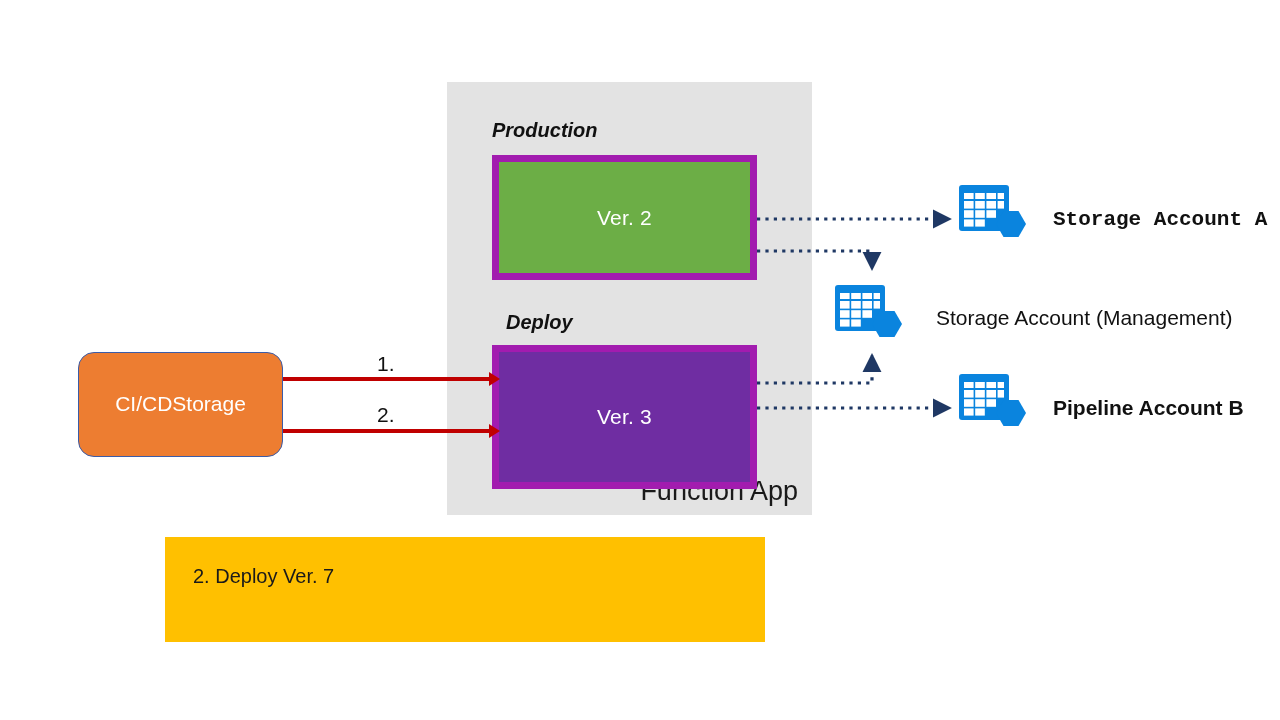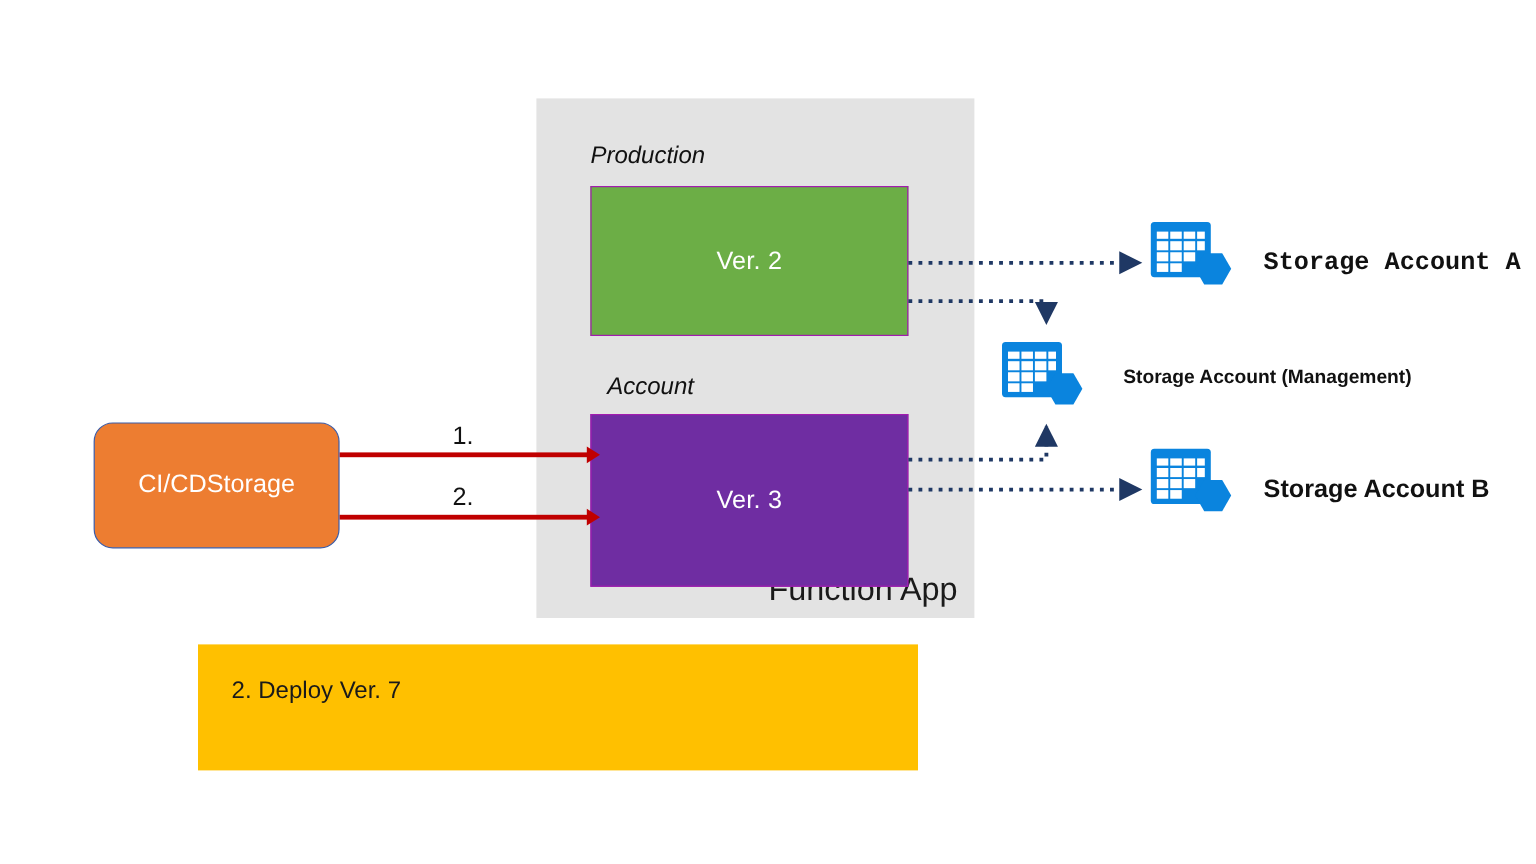--- a/index.html
+++ b/index.html
@@ -35,32 +35,32 @@
     bottom: 8px;
     font-size: 27px;
     color: #1a1a1a;
     white-space: nowrap;
   }
 
   
   .slot-title {
     position: absolute;
     font-size: 20px;
-    font-weight: normal;
+    font-weight: bold;
     font-style: italic;
     color: #111111;
     white-space: nowrap;
   }
   #title-production { left: 492px; top: 119px; }
   #title-staging    { left: 506px; top: 311px; }
 
   
   .ver-box {
     position: absolute;
-    border: 1px solid #a21caf;
+    border: 7px solid #a21caf;
     box-sizing: border-box;
     display: flex;
     align-items: center;
     justify-content: center;
     color: #ffffff;
     font-size: 21px;
     letter-spacing: .2px;
   }
   #box-prod {
     left: 492px; top: 155px;
@@ -147,42 +147,41 @@
     position: absolute;
     width: 72px;
     height: 72px;
   }
   #icon-a    { left: 957px; top: 183px; }
   #icon-mgmt { left: 833px; top: 283px; }
   #icon-b    { left: 957px; top: 372px; }
 
   .storage-label {
     position: absolute;
-    font-size: 16px;
+    font-size: 21px;
     color: #111111;
     white-space: nowrap;
-    font-weight: bold;
   }
   .storage-label.bold { font-weight: bold; font-size: 21px; }
   #label-a    { left: 1053px; top: 208px; font-family: Liberation Mono, monospace; }
   #label-mgmt { left: 936px;  top: 306px; }
   #label-b    { left: 1053px; top: 396px; }
 </style>
 </head>
 <body>
 
 <div id="canvas">
 
   <div class="fn-app">
     <div class="fn-app-label">Function App</div>
   </div>
 
   <div class="slot-title" id="title-production">Production</div>
 
-  <div class="slot-title" id="title-staging">Account</div>
+  <div class="slot-title" id="title-staging">Deploy</div>
 
   <div class="ver-box" id="box-prod">Ver. 2</div>
 
   <div class="ver-box" id="box-stage">Ver. 3</div>
 
   <div class="pipeline">
     <span>CI/CD</span>
     <span>Storage</span>
   </div>
 
@@ -264,19 +263,19 @@
       <rect x="29.4" y="18" width="9.6" height="7.6"></rect>
       <rect x="40.6" y="18" width="6.4" height="7.6"></rect>
       <rect x="7" y="27.2" width="9.6" height="7.6"></rect>
       <rect x="18.2" y="27.2" width="9.6" height="7.6"></rect>
       <rect x="29.4" y="27.2" width="9.6" height="7.6"></rect>
       <rect x="7" y="36.4" width="9.6" height="7.2"></rect>
       <rect x="18.2" y="36.4" width="9.6" height="7.2"></rect>
     </g>
     <polygon points="46.5,28 61.5,28 69,41 61.5,54 46.5,54 39,41" fill="#0A84DE"></polygon>
   </svg>
-  <div class="storage-label bold" id="label-b">Storage Account B</div>
+  <div class="storage-label bold" id="label-b">Pipeline Account B</div>
 
   <div class="note">
     <div class="note-text">2. Deploy Ver. 7</div>
   </div>
 
 </div>
 
 </body></html>

